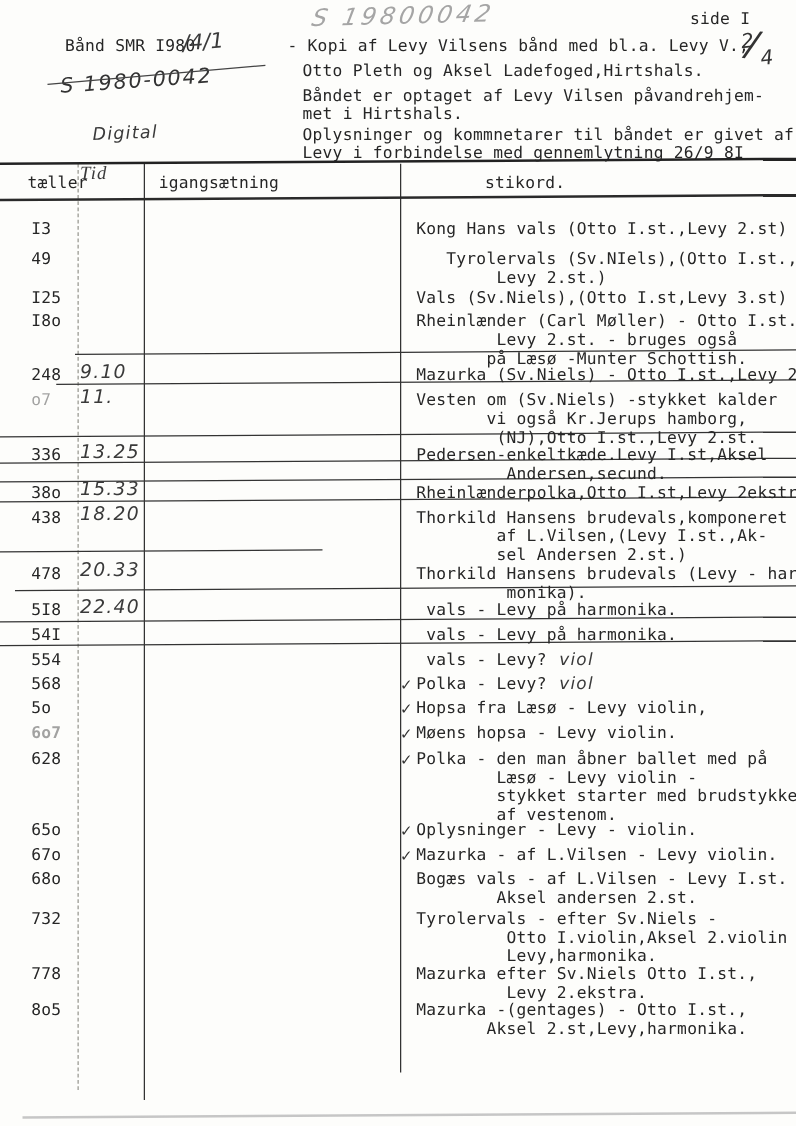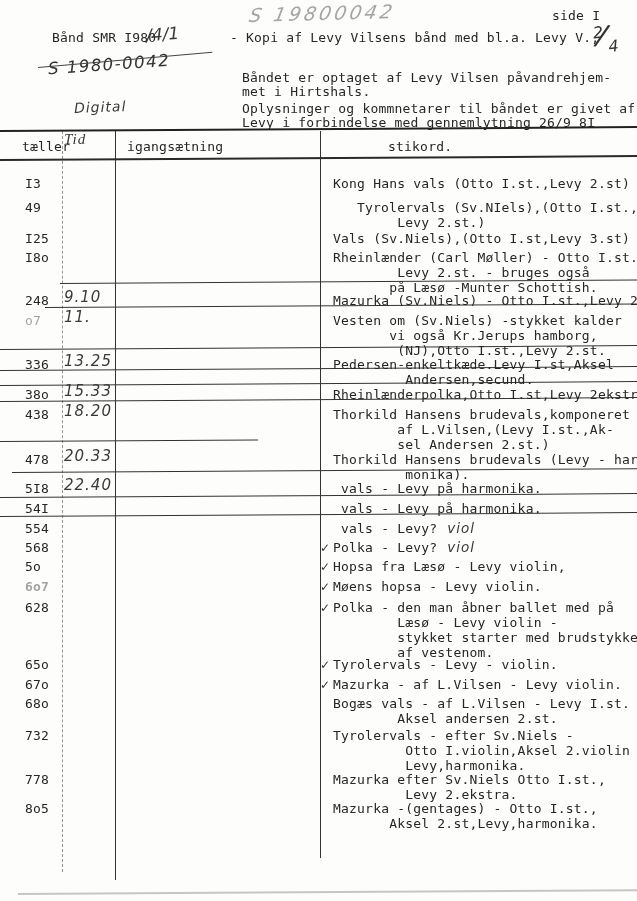--- a/index.html
+++ b/index.html
@@ -74,20 +74,21 @@
 
   <div class="t" style="left:52px;top:30px;">Bånd SMR I980</div>
   <div class="hw" style="left:146px;top:24px;font-size:17px;transform:rotate(-4deg);">/4/1</div>
 
   <div class="hw struck" style="left:48px;top:55px;">S 1980-0042</div>
   <div class="hr" style="left:38px;top:67px;width:175px;height:1.3px;background:#444;transform:rotate(-5deg);"></div>
 
   <div class="hw" style="left:74px;top:99px;font-size:14px;transform:rotate(-2deg);letter-spacing:1px;">Digital</div>
 
   <div class="t" style="left:230px;top:30px;">- Kopi af Levy Vilsens bånd med bl.a. Levy V.,</div>
+  <div class="t" style="left:242px;top:50px;">Otto Pleth og Aksel Ladefoged,Hirtshals.</div>
   <div class="t" style="left:242px;top:70px;">Båndet er optaget af Levy Vilsen påvandrehjem-</div>
   <div class="t" style="left:242px;top:84px;">met i Hirtshals.</div>
   <div class="t" style="left:242px;top:101px;">Oplysninger og kommnetarer til båndet er givet af</div>
   <div class="t" style="left:242px;top:115px;">Levy i forbindelse med gennemlytning 26/9 8I</div>
 
   <div class="frac">
     <span class="num">2</span>
     <span class="slash">/</span>
     <span class="den">4</span>
   </div>
@@ -204,21 +205,21 @@
         <div class="t" style="left: 25px; top: 600px;">628</div>
         <div class="hw check" style="left: 320px; top: 601px;">✓</div>
         <div class="t" style="left: 333px; top: 600px;">Polka - den man åbner ballet med på</div>
         <div class="t" style="left: 333px; top: 615px;">        Læsø - Levy violin -</div>
         <div class="t" style="left: 333px; top: 630px;">        stykket starter med brudstykke</div>
         <div class="t" style="left: 333px; top: 645px;">        af vestenom.</div>
       </div>
       <div>
         <div class="t" style="left: 25px; top: 657px;">65o</div>
         <div class="hw check" style="left: 320px; top: 658px;">✓</div>
-        <div class="t" style="left: 333px; top: 657px;">Tyrolervals - Levy - violin.</div>
+        <div class="t" style="left: 333px; top: 657px;">Oplysninger - Levy - violin.</div>
       </div>
       <div>
         <div class="t" style="left: 25px; top: 677px;">67o</div>
         <div class="hw check" style="left: 320px; top: 678px;">✓</div>
         <div class="t" style="left: 333px; top: 677px;">Mazurka - af L.Vilsen - Levy violin.</div>
       </div>
       <div>
         <div class="t" style="left: 25px; top: 696px;">68o</div>
         <div class="t" style="left: 333px; top: 696px;">Bogæs vals - af L.Vilsen - Levy I.st.</div>
         <div class="t" style="left: 333px; top: 711px;">        Aksel andersen 2.st.</div>

